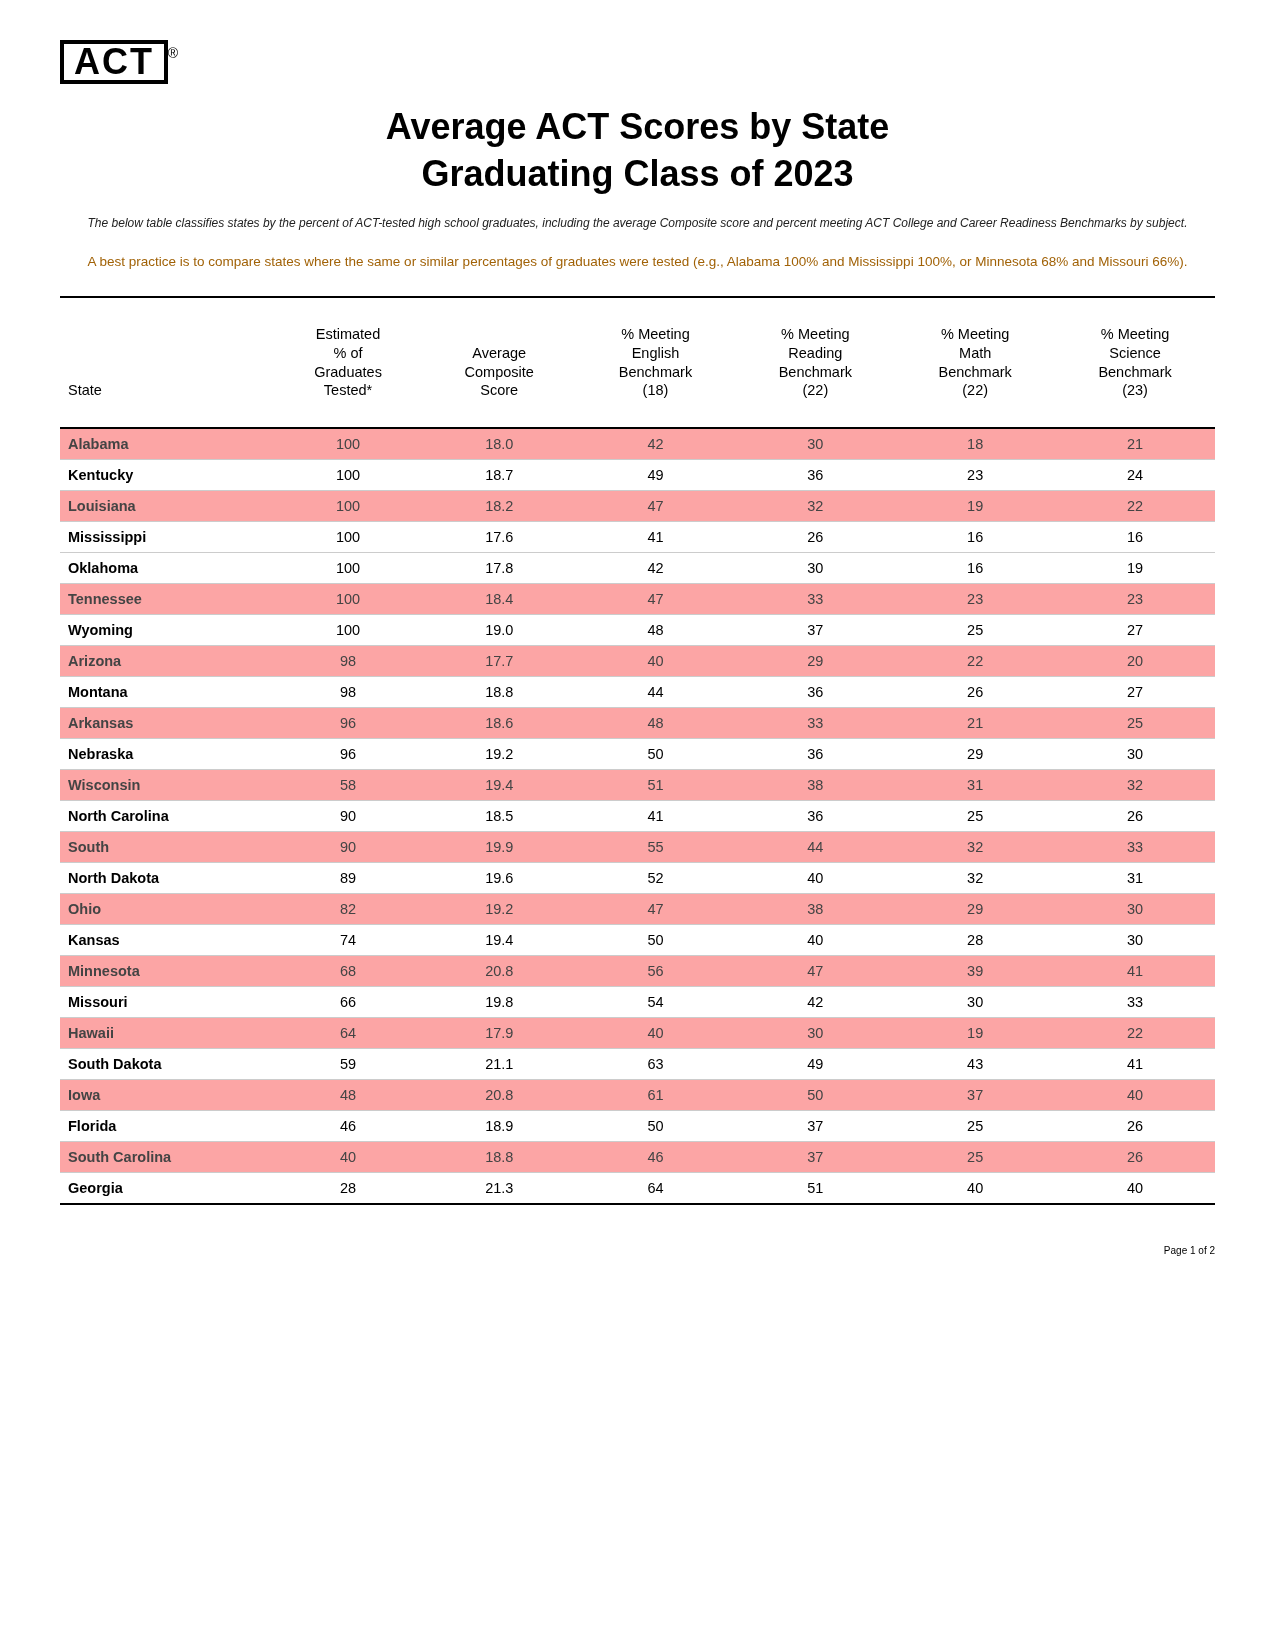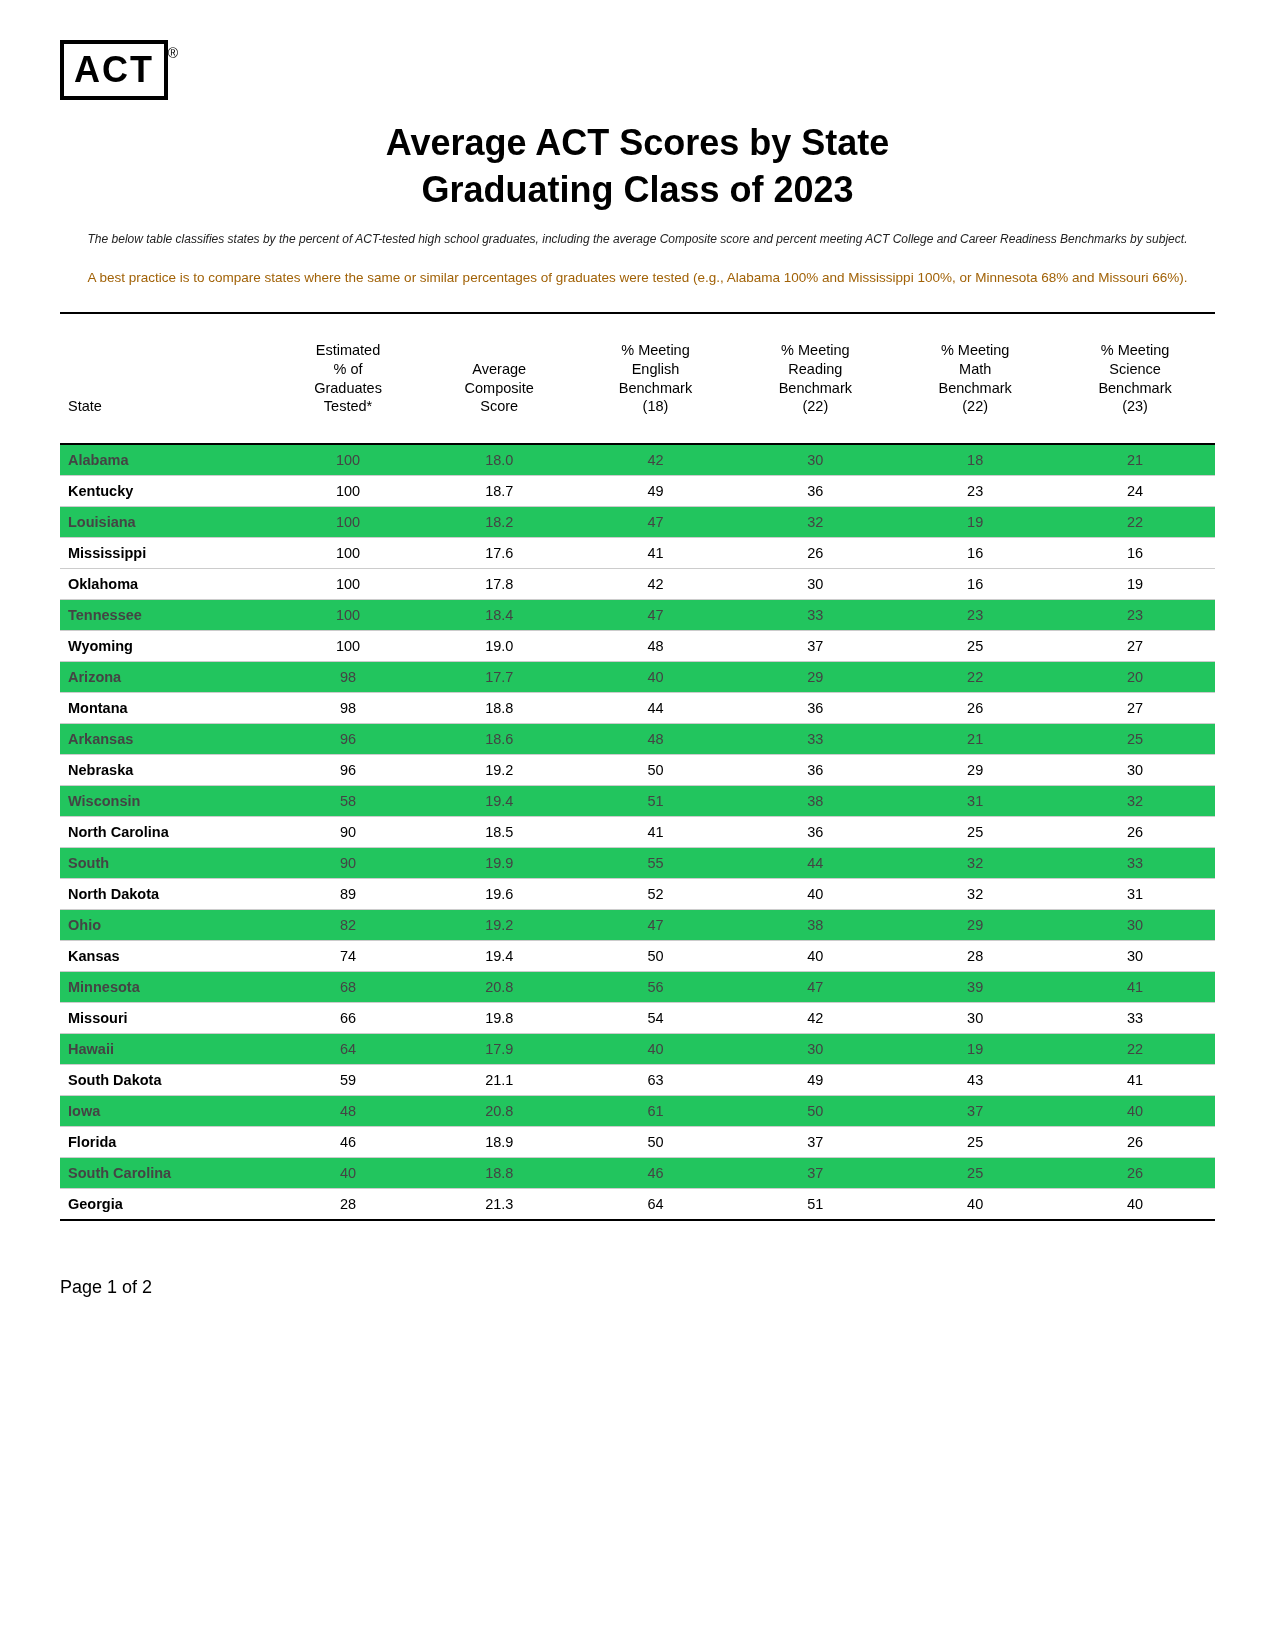--- a/index.html
+++ b/index.html
@@ -11,21 +11,21 @@
       min-height: 1650px;
       padding: 40px 60px;
     }
     .header-logo {
       display: flex;
       align-items: flex-start;
       margin-bottom: 10px;
     }
     .logo-box {
       border: 4px solid #000;
-      padding: 8px 10px;
+      padding: 0 10px;
       font-size: 36px;
       font-weight: 900;
       font-family: Arial Black, Arial, sans-serif;
       letter-spacing: 2px;
       line-height: 1;
       position: relative;
     }
     .logo-box::after {
       content: '®';
       font-size: 14px;
@@ -84,29 +84,29 @@
     tbody td {
       padding: 7px 8px;
       text-align: center;
       vertical-align: middle;
     }
     tbody td:first-child {
       text-align: left;
       font-weight: bold;
     }
     tbody tr.shaded {
-      background-color: #22c55e;
+      background-color: #fca5a5;
     }
     tbody tr.shaded td {
       color: #444;
     }
     .footer {
-      text-align: left;
-      font-size: 18px;
-      margin-top: 56px;
+      text-align: right;
+      font-size: 10px;
+      margin-top: 40px;
     }
   </style>
 </head>
 <body>
 
 <div class="header-logo">
   <div class="logo-box">
     <span>ACT</span>
   </div>
 </div>

